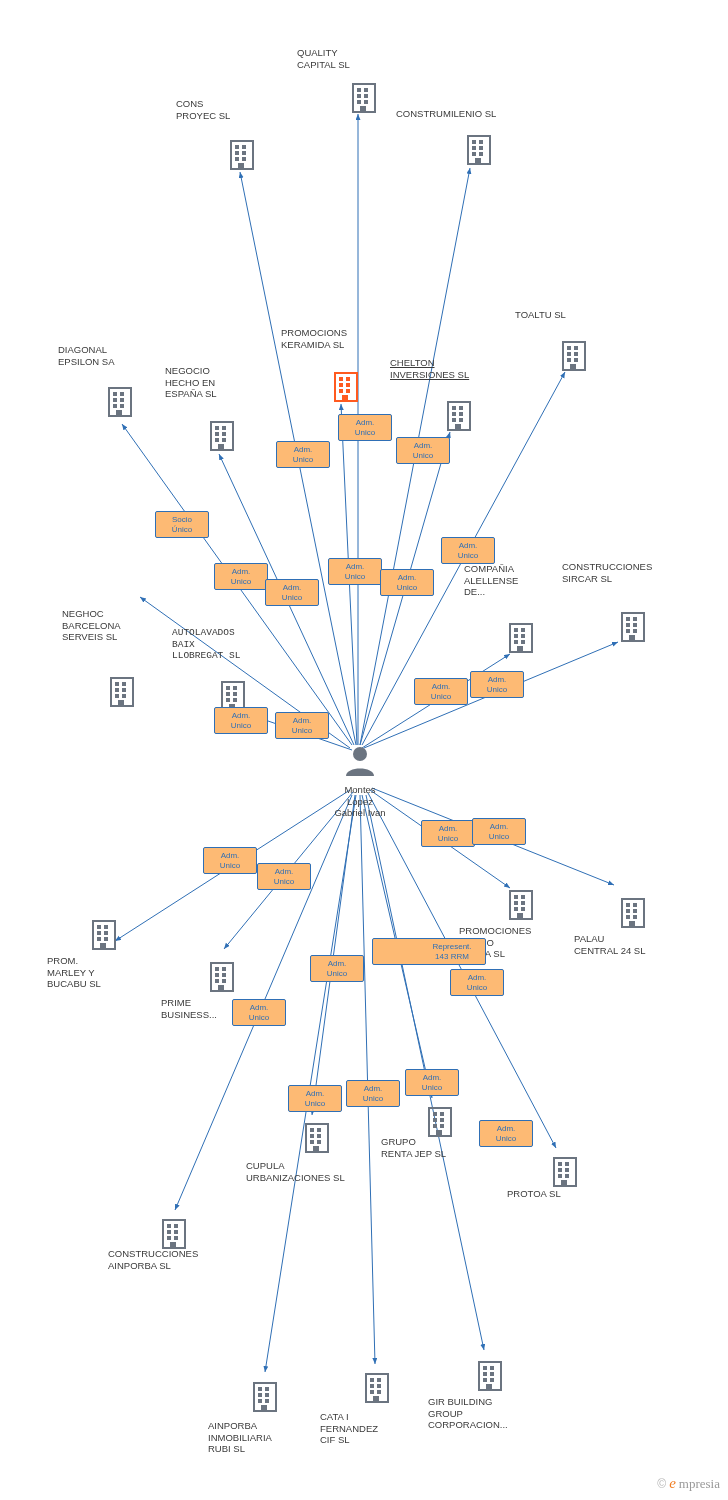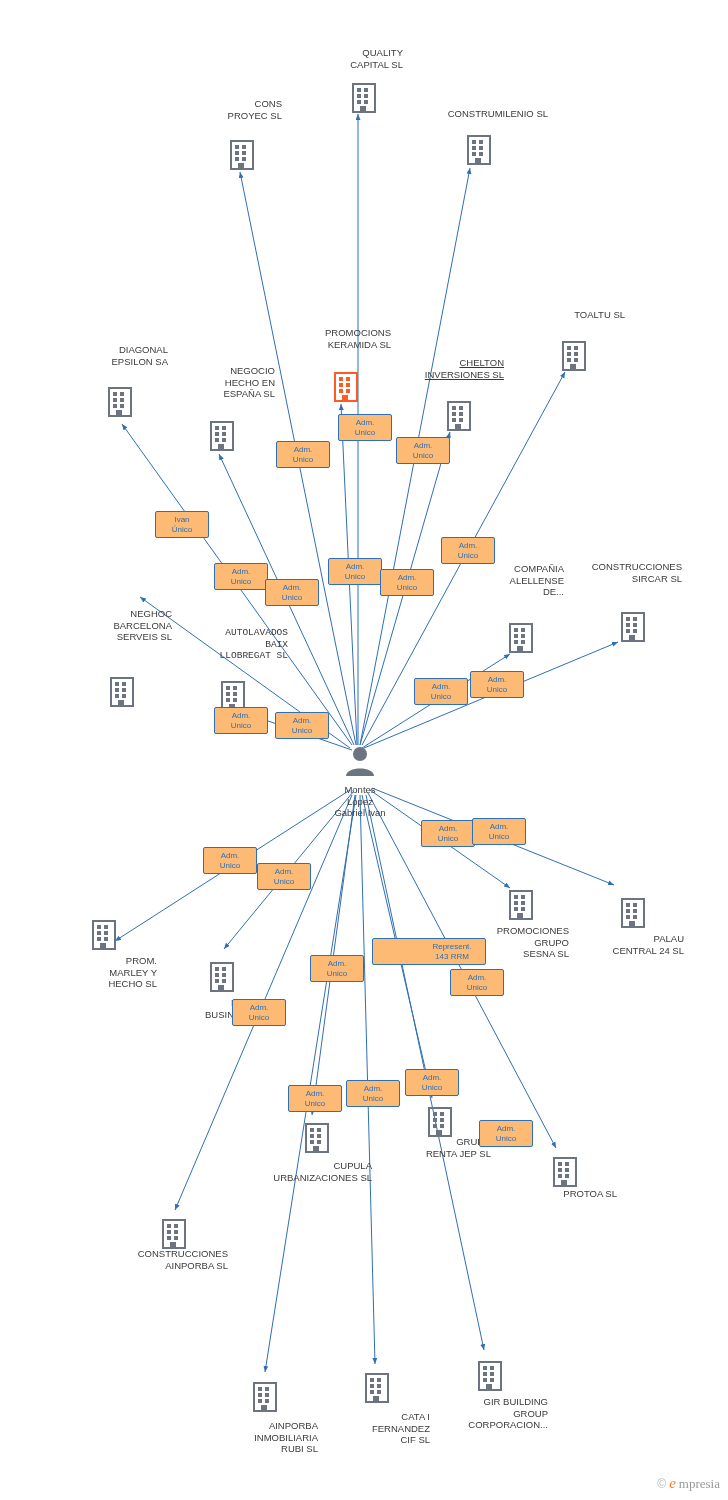--- a/index.html
+++ b/index.html
@@ -1,20 +1,20 @@
 <!DOCTYPE html>
 <html><head>
 <meta charset="utf-8">
 <style>
   html,body{margin:0;padding:0;background:#ffffff;}
   body{width:728px;height:1500px;position:relative;font-family:"Liberation Sans",sans-serif;}
   #canvas{position:absolute;left:0;top:0;width:728px;height:1500px;}
   svg.links{position:absolute;left:0;top:0;width:728px;height:1500px;pointer-events:none;}
   .bldg{position:absolute;width:28px;height:32px;}
-  .label{position:absolute;text-align:right;font-size:9.5px;line-height:11.5px;color:#3a3a3a;white-space:pre-line;}
+  .label{position:absolute;text-align:left;font-size:9.5px;line-height:11.5px;color:#3a3a3a;white-space:pre-line;}
   .badge{position:absolute;border:1px solid #2f6fb5;background:#fdba74;color:#2f6fb5;
          font-size:8px;line-height:9.5px;text-align:center;padding:3px 2px;border-radius:2px;white-space:pre-line;}
   .person{position:absolute;}
   .person-label{position:absolute;text-align:center;font-size:9.5px;line-height:11.5px;color:#3a3a3a;white-space:pre-line;}
   .watermark{position:absolute;right:8px;bottom:8px;display:flex;align-items:center;gap:3px;font-size:12px;color:#b8b8b8;}
   .wm-c{font-size:12px;color:#b8b8b8;}
   .wm-e{color:#f07c20;font-size:15px;font-style:italic;font-family:"Liberation Serif",serif;}
   .wm-text{color:#9a9a9a;font-size:13px;font-family:"Liberation Serif",serif;}
 </style>
 </head>
@@ -205,21 +205,21 @@
           <rect x="7" y="6" width="4" height="4" fill="#6b7480"></rect>
           <rect x="14" y="6" width="4" height="4" fill="#6b7480"></rect>
           <rect x="7" y="12" width="4" height="4" fill="#6b7480"></rect>
           <rect x="14" y="12" width="4" height="4" fill="#6b7480"></rect>
           <rect x="7" y="18" width="4" height="4" fill="#6b7480"></rect>
           <rect x="14" y="18" width="4" height="4" fill="#6b7480"></rect>
           <rect x="10" y="24" width="6" height="6" fill="#6b7480"></rect>
         </svg></div>
       <div class="label" style="left: 47px; top: 955px; width: 110px;">PROM.
 MARLEY Y
-HECHO SL</div>
+BUCABU SL</div>
       <div class="bldg" style="left: 208px; top: 961px;"><svg width="28" height="32" viewBox="0 0 28 32" aria-hidden="true">
           <rect x="3" y="2" width="22" height="28" fill="none" stroke="#6b7480" stroke-width="2"></rect>
           <rect x="7" y="6" width="4" height="4" fill="#6b7480"></rect>
           <rect x="14" y="6" width="4" height="4" fill="#6b7480"></rect>
           <rect x="7" y="12" width="4" height="4" fill="#6b7480"></rect>
           <rect x="14" y="12" width="4" height="4" fill="#6b7480"></rect>
           <rect x="7" y="18" width="4" height="4" fill="#6b7480"></rect>
           <rect x="14" y="18" width="4" height="4" fill="#6b7480"></rect>
           <rect x="10" y="24" width="6" height="6" fill="#6b7480"></rect>
         </svg></div>
@@ -337,21 +337,21 @@
 GROUP
 CORPORACION...</div>
     </div>
   <div id="badges-layer">
       <div class="badge" style="left: 276px; top: 441px; width: 48px;">Adm.
 Unico</div>
       <div class="badge" style="left: 338px; top: 414px; width: 48px;">Adm.
 Unico</div>
       <div class="badge" style="left: 396px; top: 437px; width: 48px;">Adm.
 Unico</div>
-      <div class="badge" style="left: 155px; top: 511px; width: 48px;">Ivan
+      <div class="badge" style="left: 155px; top: 511px; width: 48px;">Socio
 Único</div>
       <div class="badge" style="left: 214px; top: 563px; width: 48px;">Adm.
 Unico</div>
       <div class="badge" style="left: 265px; top: 579px; width: 48px;">Adm.
 Unico</div>
       <div class="badge" style="left: 328px; top: 558px; width: 48px;">Adm.
 Unico</div>
       <div class="badge" style="left: 380px; top: 569px; width: 48px;">Adm.
 Unico</div>
       <div class="badge" style="left: 441px; top: 537px; width: 48px;">Adm.

